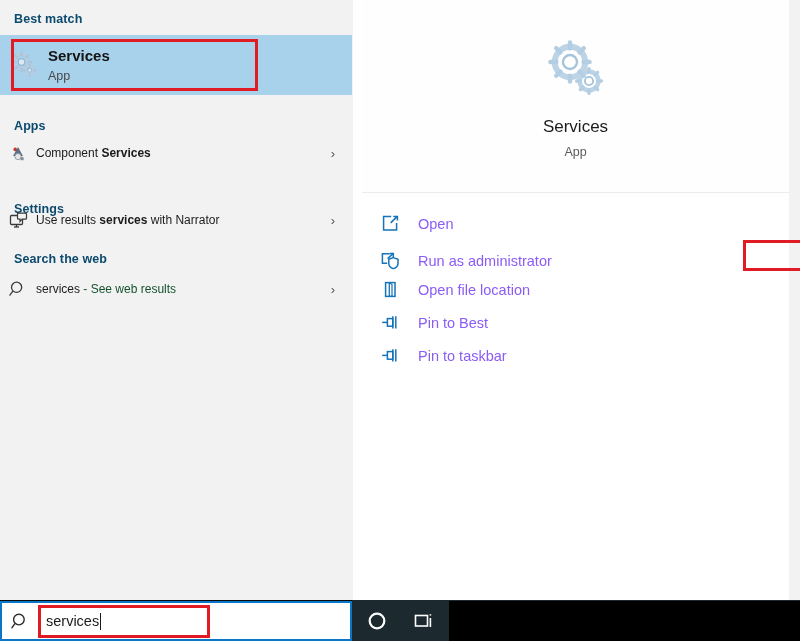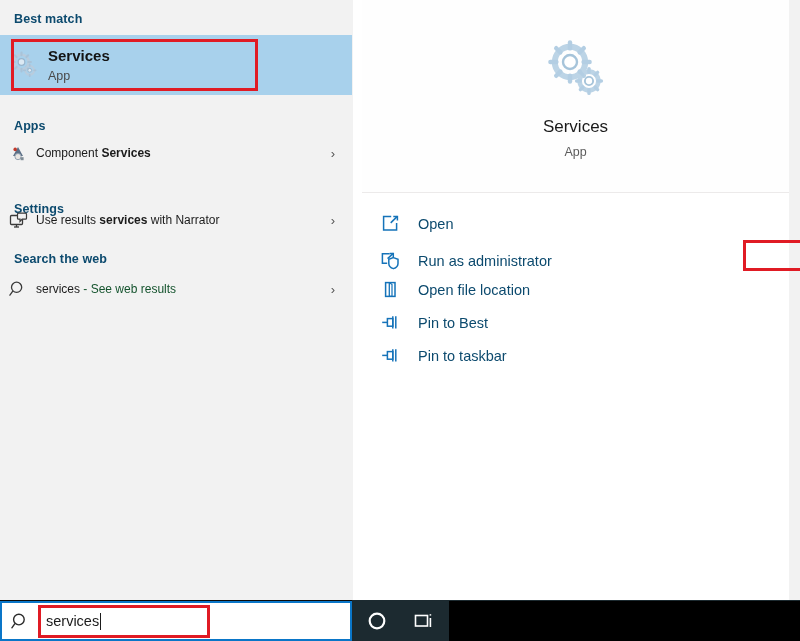--- a/index.html
+++ b/index.html
@@ -130,21 +130,21 @@
   .action-row {
     position: absolute;
     left: 0; width: 427px; height: 33px;
     display: flex; align-items: center;
   }
   .action-row .a-icon {
     width: 56px; min-width: 56px;
     display: flex; align-items: center; justify-content: center;
   }
   .action-row .a-label {
-    font-size: 14.5px; color: #0c4a6e; white-space: nowrap;
+    font-size: 14.5px; color: #8b5cf6; white-space: nowrap;
   }
 
   
   .taskbar {
     position: absolute;
     left: 0; top: 600px;
     width: 800px; height: 41px;
     background: #0a0a0a;
   }
   .search-box {

